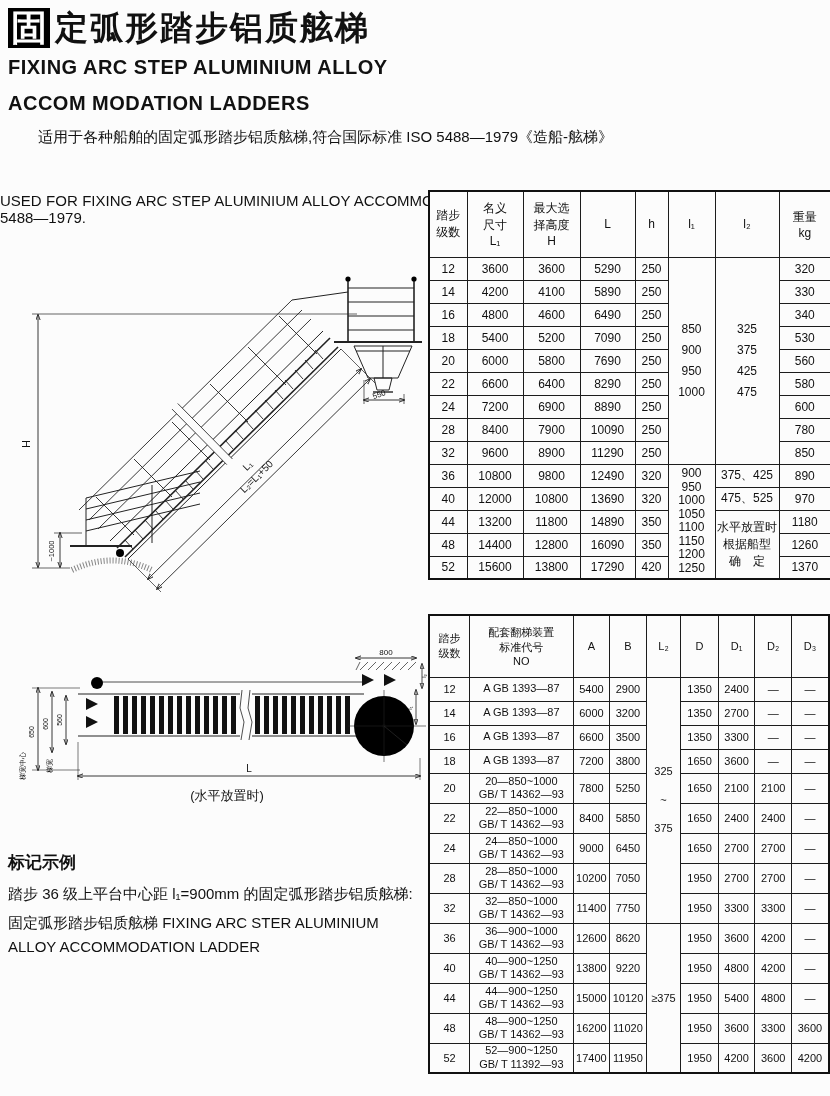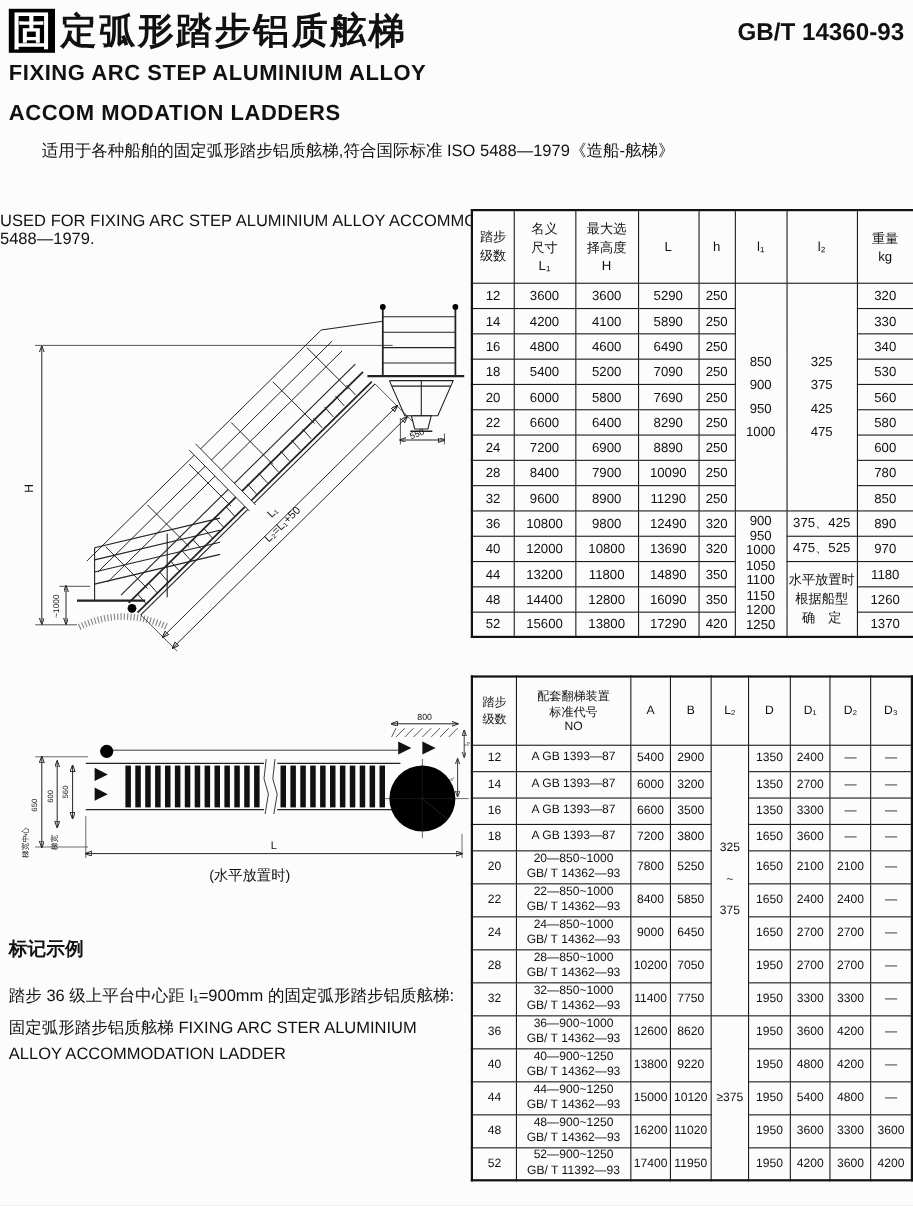--- a/index.html
+++ b/index.html
@@ -31,34 +31,33 @@
   .pre{white-space:pre-line;margin-top:14px;}
   .sp{line-height:1.75;}       
   .tight{line-height:1.13;}
   .sp2{line-height:2.6;}
   .no-cell{line-height:1.22;}
   .t2caption{position:absolute;left:428px;top:591px;font-size:14px;margin-top:30px;}
   
   .draw{position:absolute;}
   
   .mark{position:absolute;left:8px;top:851px;width:414px;}
-  .mark h3{margin:0 0 20px 0;font-size:17px;font-weight:bold;}
+  .mark h3{margin:0 0 8px 0;font-size:17px;font-weight:bold;}
   .mark p{margin:4px 0 6px 0;font-size:15px;line-height:1.55;}
   svg line,svg path,svg polyline{stroke:#222;fill:none;}
   svg text{fill:#111;stroke:none;font-family:"Liberation Sans",sans-serif;}
 </style>
 </head>
 <body>
 
 <div class="page">
 
   <div class="title-row">
     <span class="box-glyph">固</span>
     <span class="title-cn">定弧形踏步铝质舷梯</span>
-    <span class="std-code">GB/T 14360-93</span>
   </div>
   <div class="title-en" style="top:56px;">FIXING ARC STEP ALUMINIUM ALLOY</div>
   <div class="title-en" style="top:92px;">ACCOM MODATION LADDERS</div>
   <div class="desc-cn">适用于各种船舶的固定弧形踏步铝质舷梯,符合国际标准 ISO 5488—1979《造船-舷梯》</div>
   <div class="desc-en">USED FOR FIXING ARC STEP ALUMINIUM ALLOY ACCOMMODATION LADDERS OF VARIOUS SHIPS. IT MEETS ISO 5488—1979.</div>
 
   <svg class="draw" style="left:12px;top:252px;" width="412" height="340" viewBox="0 0 412 340">
     <defs>
       <marker id="ar" markerWidth="7" markerHeight="6" refX="6" refY="2.5" orient="auto-start-reverse">
         <path d="M0,0 L7,2.5 L0,5 z" fill="#222" stroke="none"></path>

